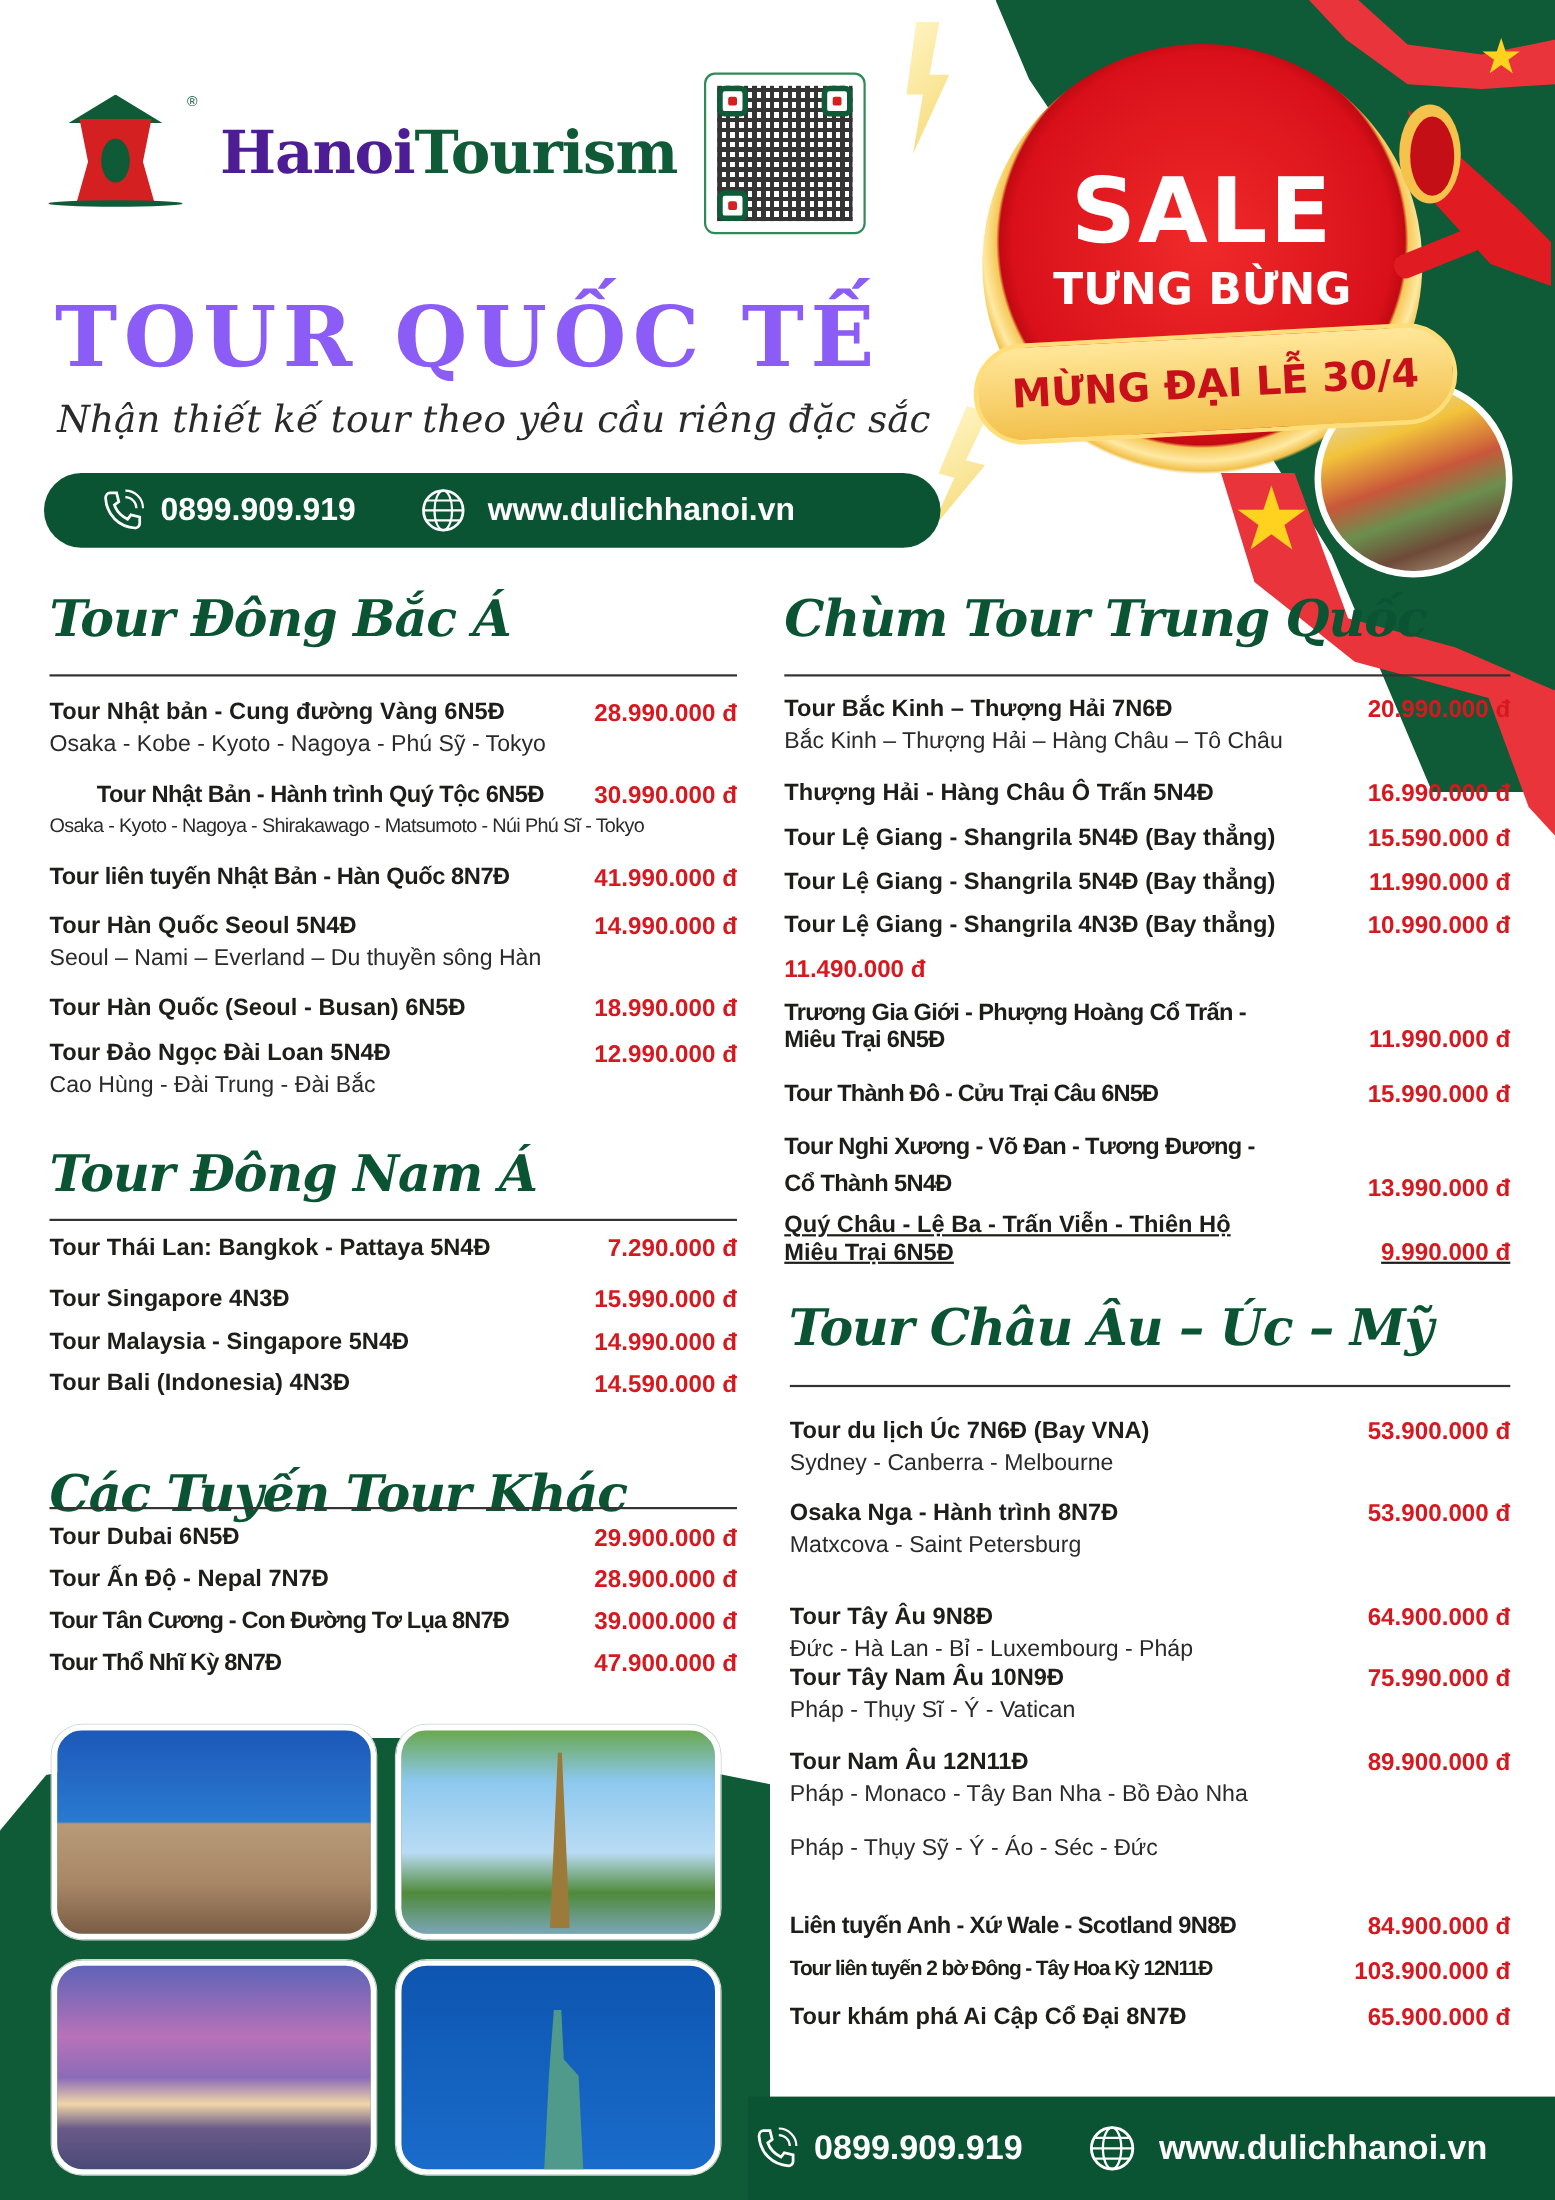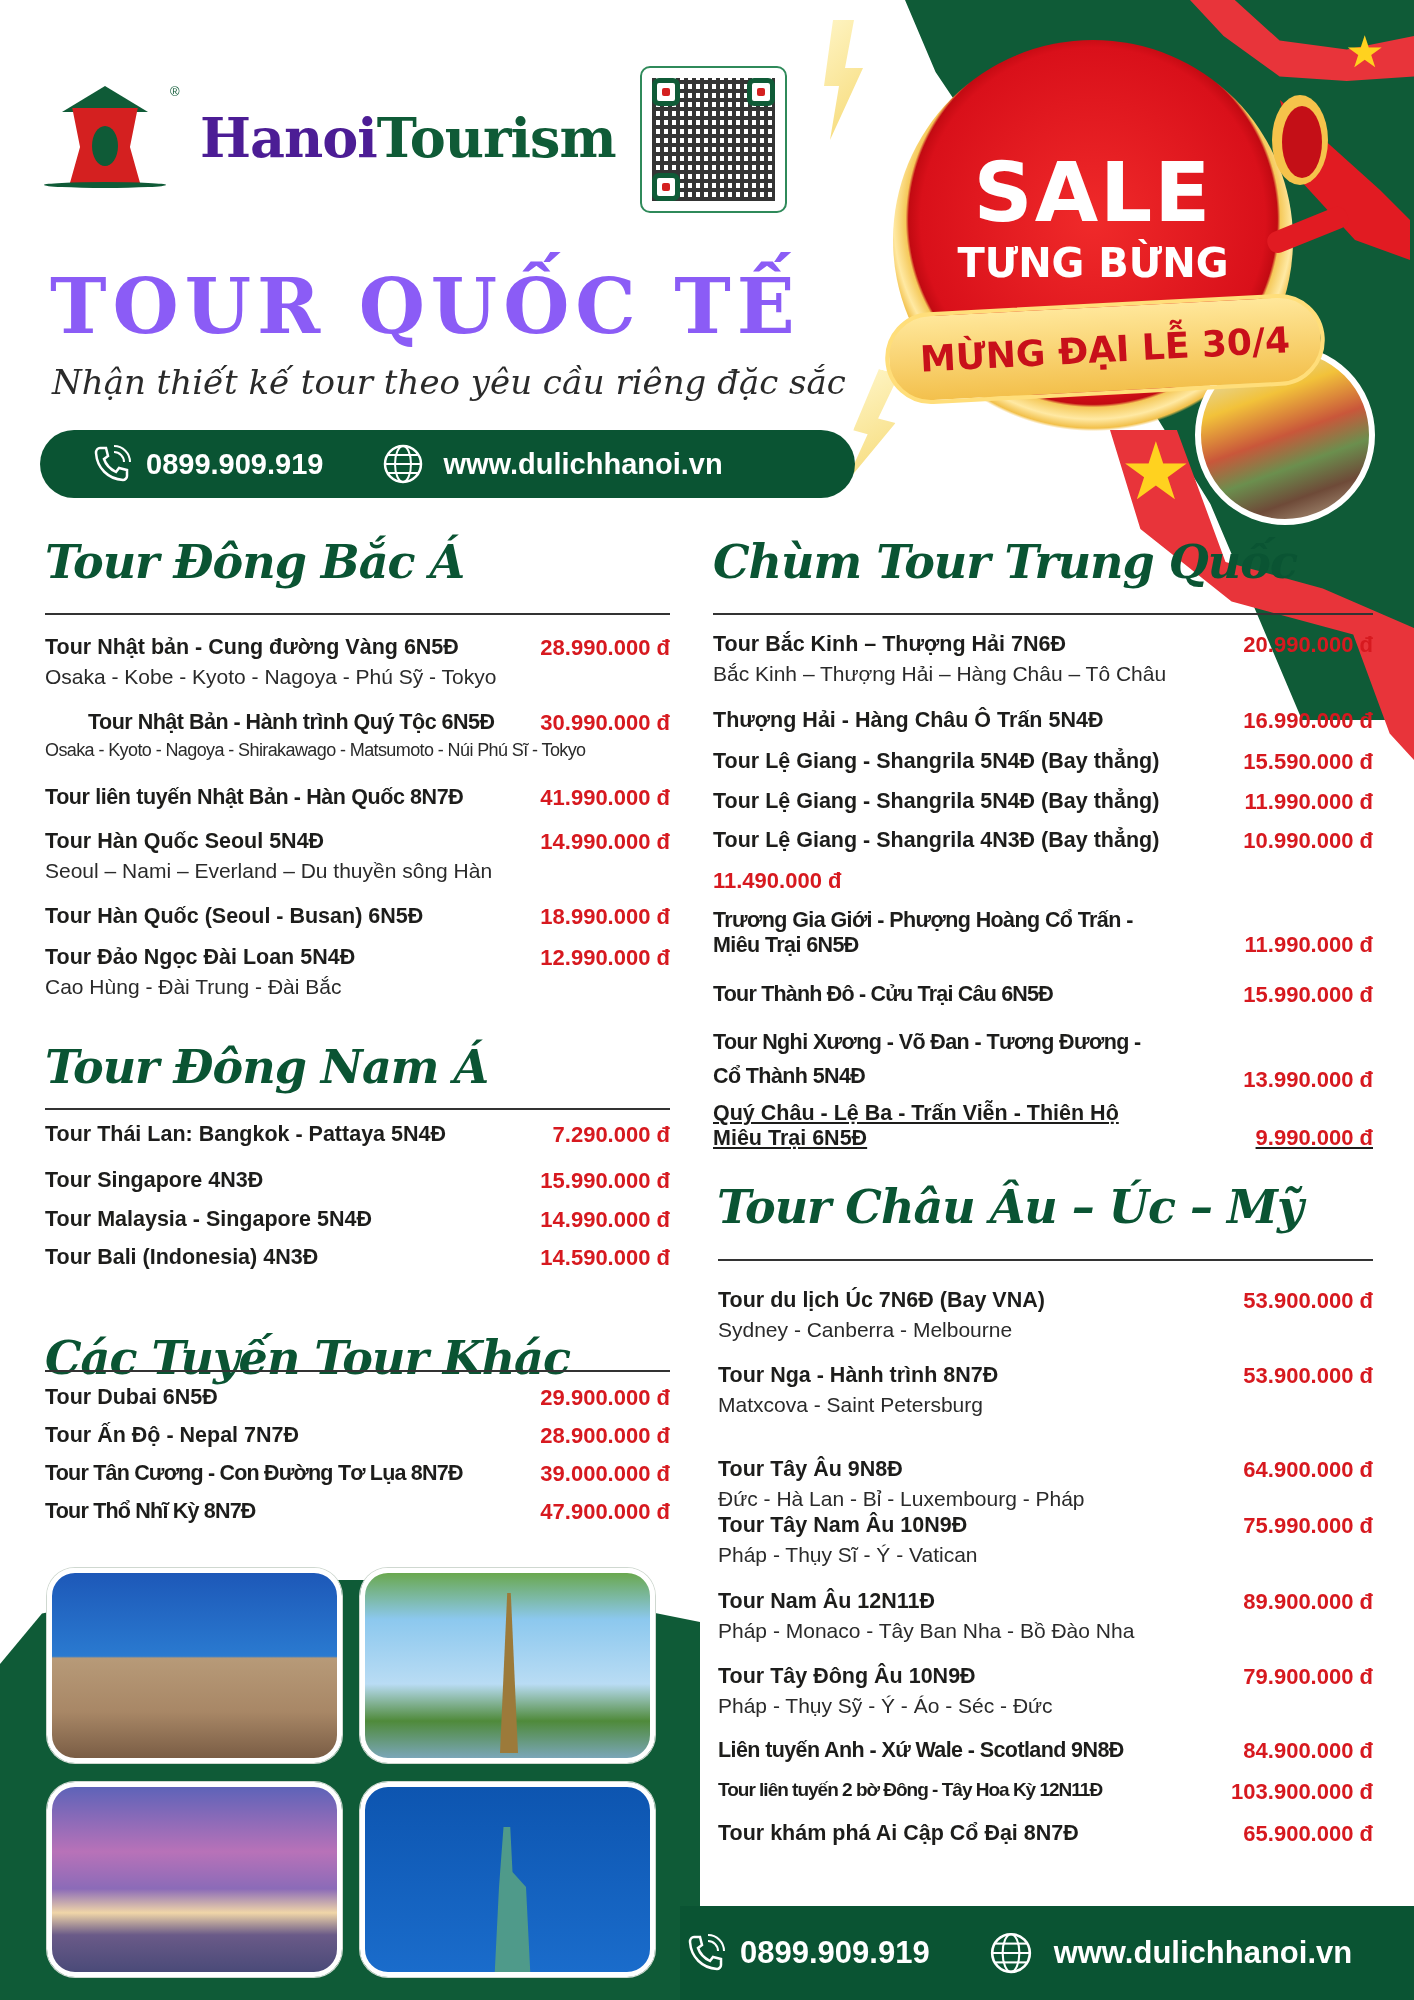--- a/index.html
+++ b/index.html
@@ -325,21 +325,21 @@
 
   <div class="item" style="top:753px;left:5px;">
     <div class="row">
         <span class="name">Tour du lịch Úc 7N6Đ (Bay VNA)</span>
         <span class="price">53.900.000 đ</span>
       </div>
     <div class="sub">Sydney - Canberra - Melbourne</div>
   </div>
   <div class="item" style="top:828px;left:5px;">
     <div class="row">
-        <span class="name">Tour Nga - Hành trình 8N7Đ</span>
+        <span class="name">Osaka Nga - Hành trình 8N7Đ</span>
         <span class="price">53.900.000 đ</span>
       </div>
     <div class="sub">Matxcova - Saint Petersburg</div>
   </div>
   <div class="item" style="top:922px;left:5px;">
     <div class="row">
         <span class="name">Tour Tây Âu 9N8Đ</span>
         <span class="price">64.900.000 đ</span>
       </div>
     <div class="sub">Đức - Hà Lan - Bỉ - Luxembourg - Pháp</div>
@@ -352,24 +352,20 @@
     <div class="sub">Pháp - Thụy Sĩ - Ý - Vatican</div>
   </div>
   <div class="item" style="top:1054px;left:5px;">
     <div class="row">
         <span class="name">Tour Nam Âu 12N11Đ</span>
         <span class="price">89.900.000 đ</span>
       </div>
     <div class="sub">Pháp - Monaco - Tây Ban Nha - Bồ Đào Nha</div>
   </div>
   <div class="item" style="top:1129px;left:5px;">
-    <div class="row">
-        <span class="name">Tour Tây Đông Âu 10N9Đ</span>
-        <span class="price">79.900.000 đ</span>
-      </div>
     <div class="sub">Pháp - Thụy Sỹ - Ý - Áo - Séc - Đức</div>
   </div>
   <div class="item" style="top:1203px;left:5px;">
     <div class="row">
         <span class="name" style="letter-spacing:-0.6px;">Liên tuyến Anh - Xứ Wale - Scotland 9N8Đ</span>
         <span class="price">84.900.000 đ</span>
       </div>
   </div>
   <div class="item" style="top:1244px;left:5px;">
     <div class="row">

